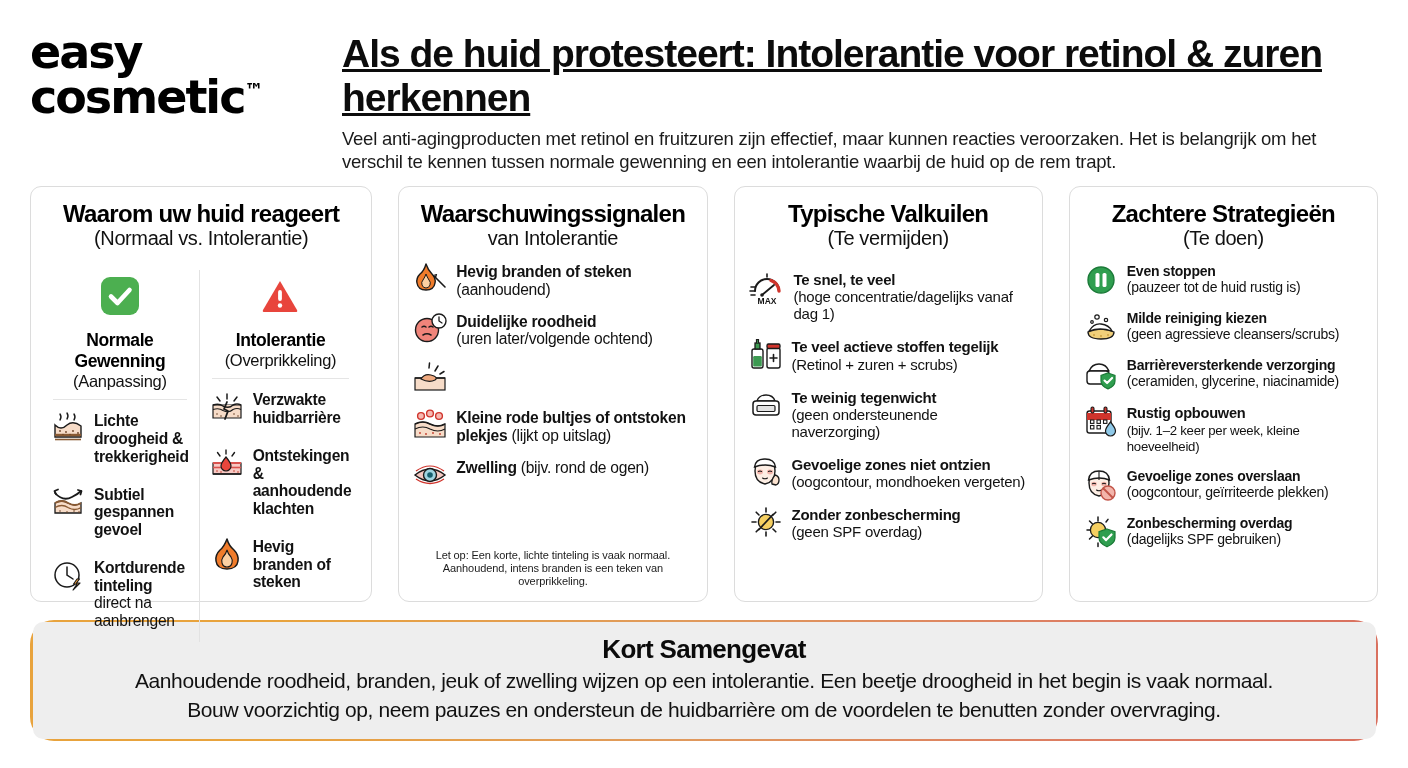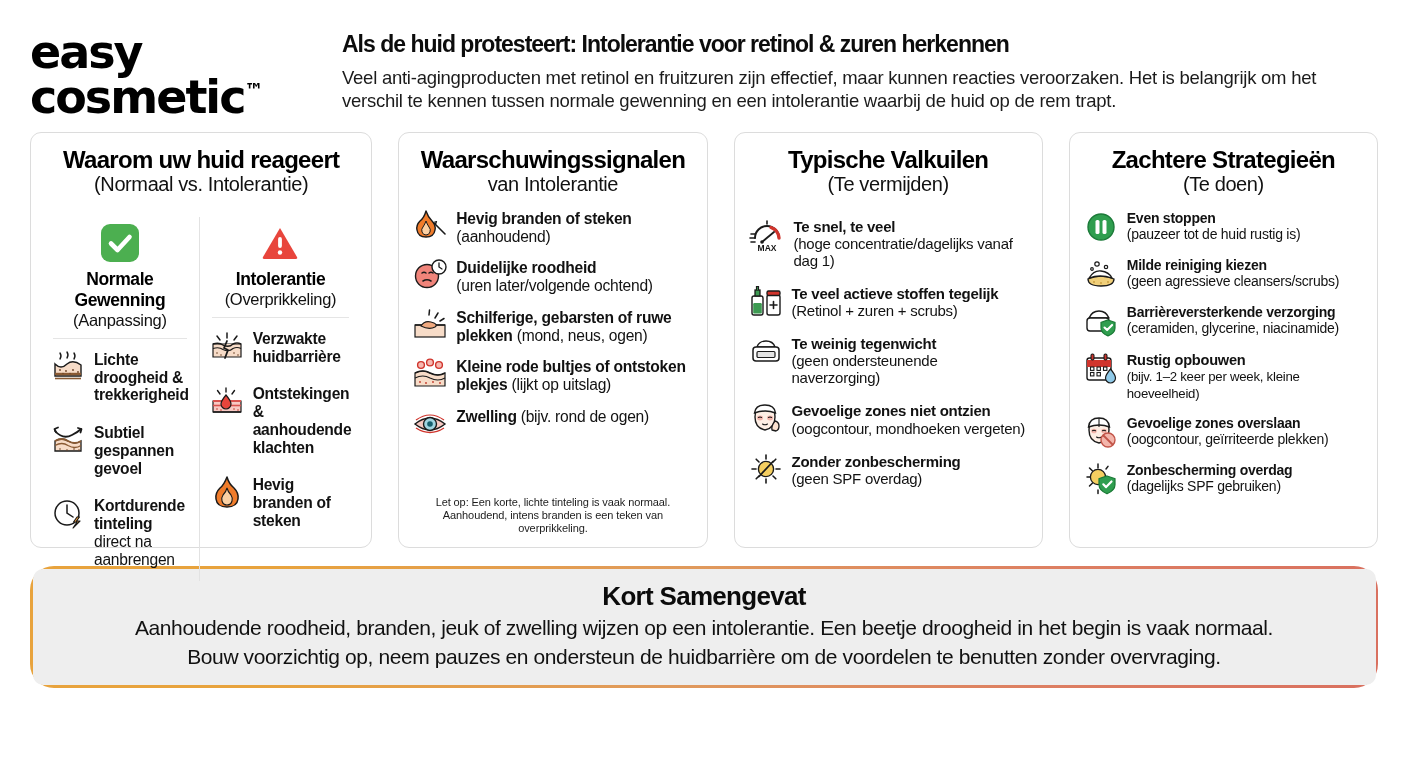--- a/index.html
+++ b/index.html
@@ -12,41 +12,41 @@
   }
   .page { position: relative; width: 1408px; height: 768px; padding: 0; }
 
   
   .header { display: flex; align-items: flex-start; padding: 22px 30px 0 30px; gap: 12px; }
   .brand { width: 300px; flex: 0 0 300px; padding-top: 8px; }
   .brand-line { font-weight: 800; font-size: 46px; line-height: 0.98; letter-spacing: -2.0px; color: #000; font-family: "DejaVu Sans", sans-serif; }
   .brand-line2 { position: relative; display: inline-block; }
   .brand-tm { font-size: 19px; vertical-align: super; letter-spacing: -0.5px; font-weight: 800; }
   .headtext { flex: 1 1 auto; padding-top: 10px; }
-  .head-title { font-size: 23px; font-weight: 800; letter-spacing: -1.0px; line-height: 1.12; color: #0c0c0c; }
+  .head-title { font-size: 39px; font-weight: 800; letter-spacing: -1.0px; line-height: 1.12; color: #0c0c0c; text-decoration: underline; }
   .head-sub { margin-top: 8px; font-size: 18.5px; line-height: 1.25; color: #1b1b1b; letter-spacing: -0.25px; }
 
   
   .cards { display: flex; gap: 26px; padding: 12px 30px 0 30px; height: 428px; }
   .card {
     flex: 1 1 0; background: #fff; border: 1px solid #dcdcdc; border-radius: 11px;
     padding: 14px 14px 10px 14px; position: relative; display: flex; flex-direction: column;
   }
   .card-title { text-align: center; font-size: 24px; font-weight: 800; letter-spacing: -0.7px; line-height: 1.05; color: #000; }
   .card-sub { text-align: center; font-size: 20px; line-height: 1.12; color: #111; letter-spacing: -0.4px; margin-top: 1px; }
 
   .hr { height: 1px; background: #e2e2e2; margin: 11px 6px 0 6px; }
 
   
   .split { display: flex; flex: 1 1 auto; margin-top: 6px; }
   .split-col { flex: 1 1 0; padding: 0 6px; display: flex; flex-direction: column; }
   .split-div { width: 1px; background: #e2e2e2; margin: 4px 4px 6px 4px; }
   .badge-wrap { display: flex; justify-content: center; margin-top: 10px; }
   .badge { width: 40px; height: 40px; }
-  .col-h { text-align: center; font-size: 17.5px; font-weight: 800; margin-top: 6px; letter-spacing: -0.4px; color: #000; }
+  .col-h { text-align: center; font-size: 17.5px; font-weight: 800; margin-top: 14px; letter-spacing: -0.4px; color: #000; }
   .col-sub { text-align: center; font-size: 16.5px; letter-spacing: -0.3px; color: #111; line-height: 1.1; }
   .hr2 { height: 1px; background: #e5e5e5; margin: 9px 2px 4px 2px; }
 
   
   .items { margin-top: 6px; display: flex; flex-direction: column; }
   .items.sp1 > .item { margin-bottom: 18px; }
   .items.sp2 > .item { margin-bottom: 12px; }
   .items.sp3 > .item { margin-bottom: 14px; }
   .item { display: flex; align-items: flex-start; gap: 9px; }
   .item .ico { flex: 0 0 auto; width: 34px; height: 34px; margin-top: 1px; }
@@ -261,21 +261,20 @@
           <svg class="ico" viewBox="0 0 34 34">
             <rect x="2" y="17" width="30" height="12" fill="#f7dcc8" stroke="#1a1a1a" stroke-width="1.2"></rect>
             <path d="M2 17 h30" stroke="#1a1a1a" stroke-width="1.5"></path>
             <path d="M8 18 q4 -7 13 -3 q4 2 1 4 q-6 3 -14 -1 z" fill="#f0a97f" stroke="#1a1a1a" stroke-width="1.3" stroke-linejoin="round"></path>
             <g fill="none" stroke="#1a1a1a" stroke-width="1.5" stroke-linecap="round">
               <path d="M22 10 l3 -5"></path>
                 <path d="M27 13 l4 -2.5"></path>
                 <path d="M16 7 l0.5 -5"></path>
             </g>
           </svg>
-          <div class="txt"><b>Schilferige, gebarsten of ruwe plekken</b><span> (mond, neus, ogen)</span></div>
         </div>
 
 
         <div class="item">
           <svg class="ico" viewBox="0 0 34 34">
             <path d="M2 16 q8 -4 15 0 q8 4 15 0 v13 h-30 z" fill="#f7dcc8" stroke="#1a1a1a" stroke-width="1.2"></path>
             <path d="M2 16 q8 -4 15 0 q8 4 15 0" fill="none" stroke="#1a1a1a" stroke-width="1.6"></path>
             <path d="M2 21 q8 -4 15 0 q8 4 15 0" fill="none" stroke="#1a1a1a" stroke-width="1.2"></path>
             <circle cx="8" cy="8" r="3.4" fill="#f6b9b2" stroke="#d0342c" stroke-width="1.4"></circle>
             <circle cx="17" cy="5.5" r="3.4" fill="#f6b9b2" stroke="#d0342c" stroke-width="1.4"></circle>

